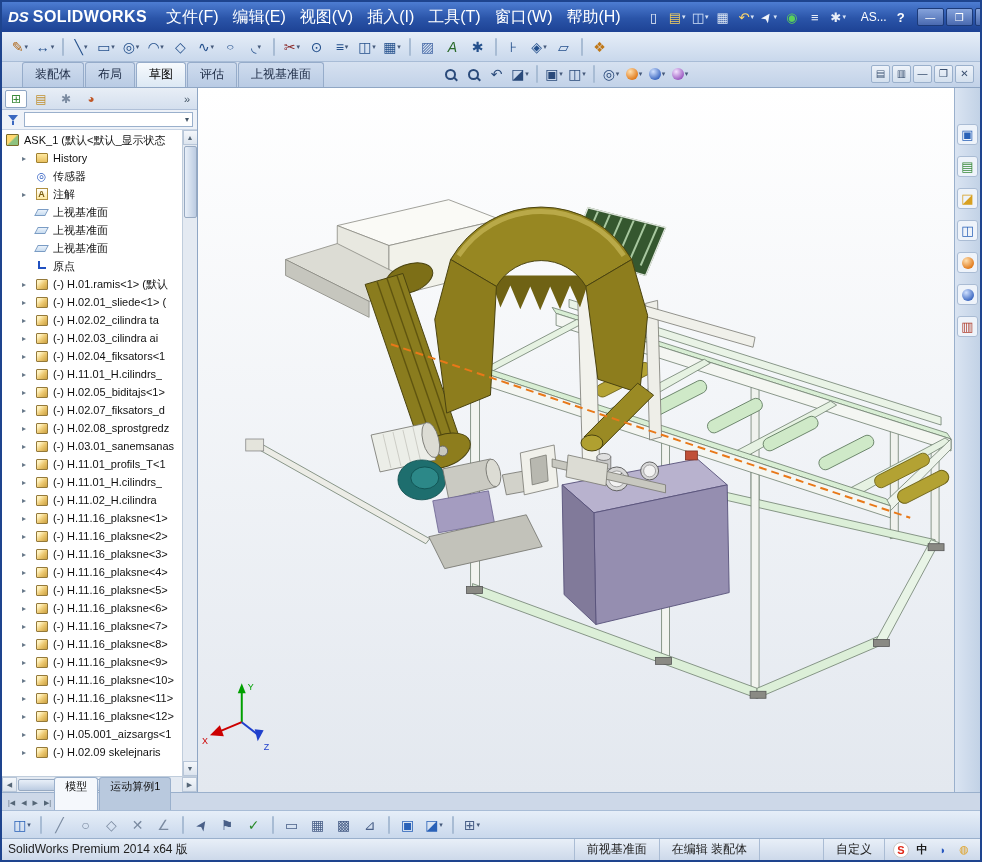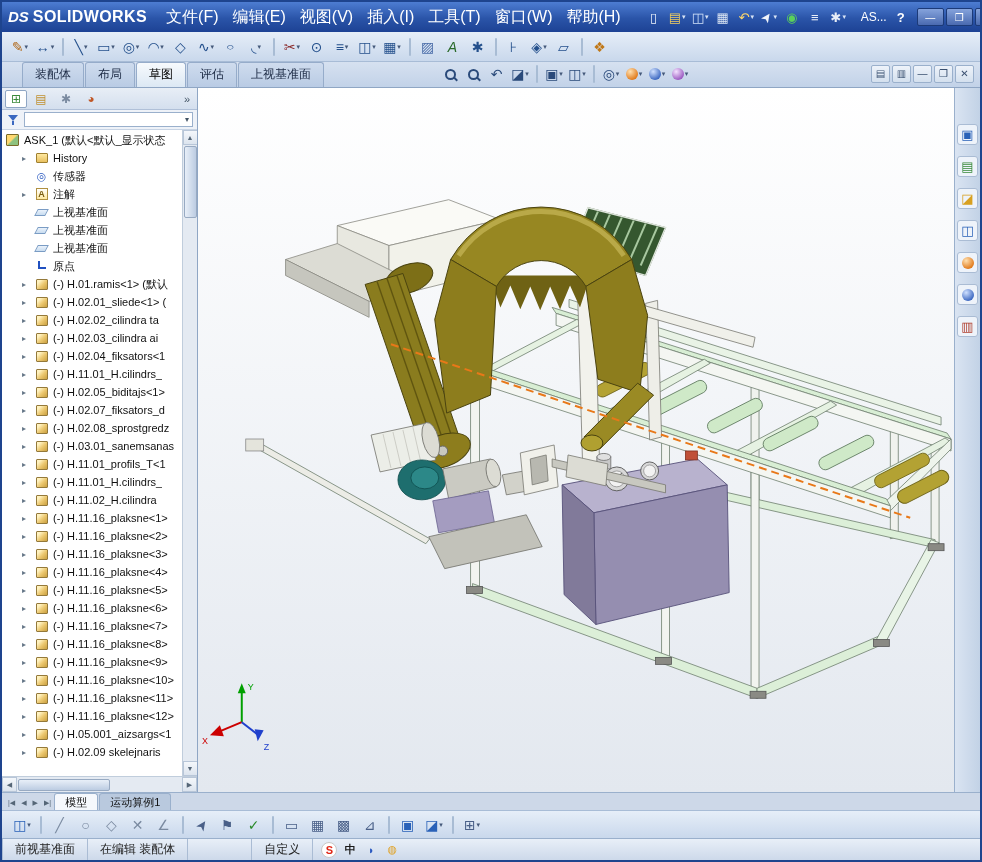--- a/index.html
+++ b/index.html
@@ -83,21 +83,21 @@
 .viewport{flex:1;position:relative;min-width:0;background:linear-gradient(#ffffff,#e7ebf1)}
 .viewport svg{display:block;width:100%;height:100%}
 
 .taskpane{width:26px;flex:none;background:linear-gradient(90deg,#dae4f2,#c2d2e6);border-left:1px solid #9ab0cc;display:flex;flex-direction:column;align-items:center;padding-top:36px;gap:11px}
 .tpicon{width:21px;height:21px;display:flex;align-items:center;justify-content:center;font-size:13px;background:#eef3fa;border:1px solid #aabcd4;border-radius:3px}
 .tpicon .g{display:inline-block;line-height:1}
 
 
 .btabs{height:18px;flex:none;background:#cdd8e8;border-top:1px solid #9ab0cc;display:flex;align-items:flex-end;padding-left:3px}
 .btn-nav{font-size:7px;color:#567;padding:0 3px;height:14px;display:flex;align-items:center}
-.btab{font-size:11px;padding:1px 10px 0;border:1px solid #9ab0cc;border-bottom:none;background:#b9c9de;border-radius:3px 3px 0 0;margin-right:1px;white-space:nowrap}
+.btab{font-size:11px;padding:1px 10px 16px;border:1px solid #9ab0cc;border-bottom:none;background:#b9c9de;border-radius:3px 3px 0 0;margin-right:1px;white-space:nowrap}
 .btab.active{background:#f5f8fc}
 .bottombar{height:28px;flex:none;background:linear-gradient(#e6eef8,#c9d8ec);border-top:1px solid #a8bcd6;display:flex;align-items:center;padding:0 8px;gap:2px;color:#4a6088}
 .statusbar{height:22px;flex:none;background:linear-gradient(#e8eff8,#cdd9ea);border-top:1px solid #9ab0cc;display:flex;align-items:center;font-size:12px;color:#222}
 .sb-left{padding-left:6px;flex:1;white-space:nowrap}
 .sb-seg{border-left:1px solid #aabcd4;height:100%;display:flex;align-items:center;padding:0 12px;white-space:nowrap}
 .sb-seg.empty{width:64px}
 .sb-ime{display:flex;gap:5px;align-items:center;padding:0 8px;border-left:1px solid #aabcd4;height:100%}
 .imeic{width:16px;height:16px;display:flex;align-items:center;justify-content:center;font-size:11px;font-weight:bold;border-radius:3px}
 .imeic.sg{background:#fff;border:1px solid #c8c8c8;border-radius:50%}
 </style>
@@ -949,20 +949,21 @@
         <i class="g"></i>
         <i class="dd"></i>
       </span>
       <span class="tbi" style="color: rgb(74, 96, 136);">
         <i class="g">⊞</i>
         <i class="dd">▾</i>
       </span>
     </div>
 
   <footer class="statusbar">
+    <span class="sb-left">SolidWorks Premium 2014 x64 版</span>
     <span class="sb-seg">前视基准面</span>
     <span class="sb-seg">在编辑 装配体</span>
     <span class="sb-seg empty"></span>
     <span class="sb-seg">自定义</span>
     <span class="sb-ime">
 
     <span class="imeic sg" style="color: rgb(224, 40, 24);">S</span>
         <span class="imeic" style="color: rgb(26, 26, 26);">中</span>
         <span class="imeic" style="color: rgb(40, 88, 192);">◗</span>
         <span class="imeic" style="color: rgb(224, 160, 32);">◍</span>

